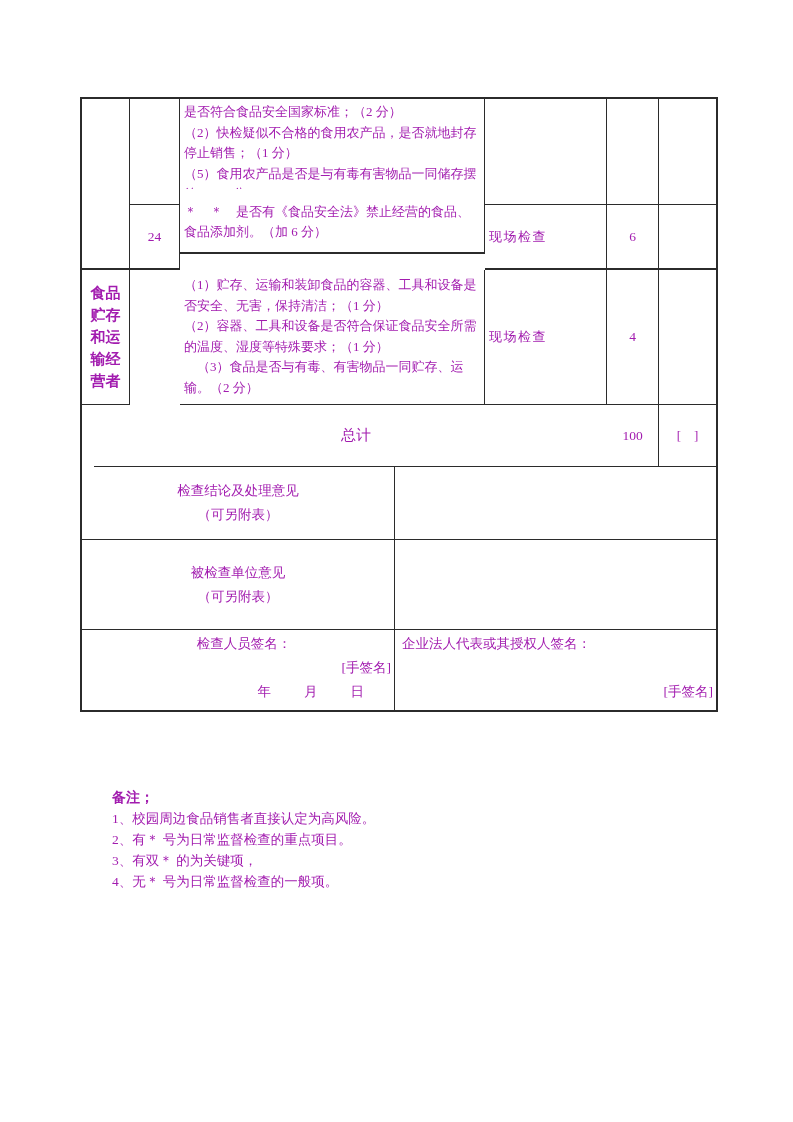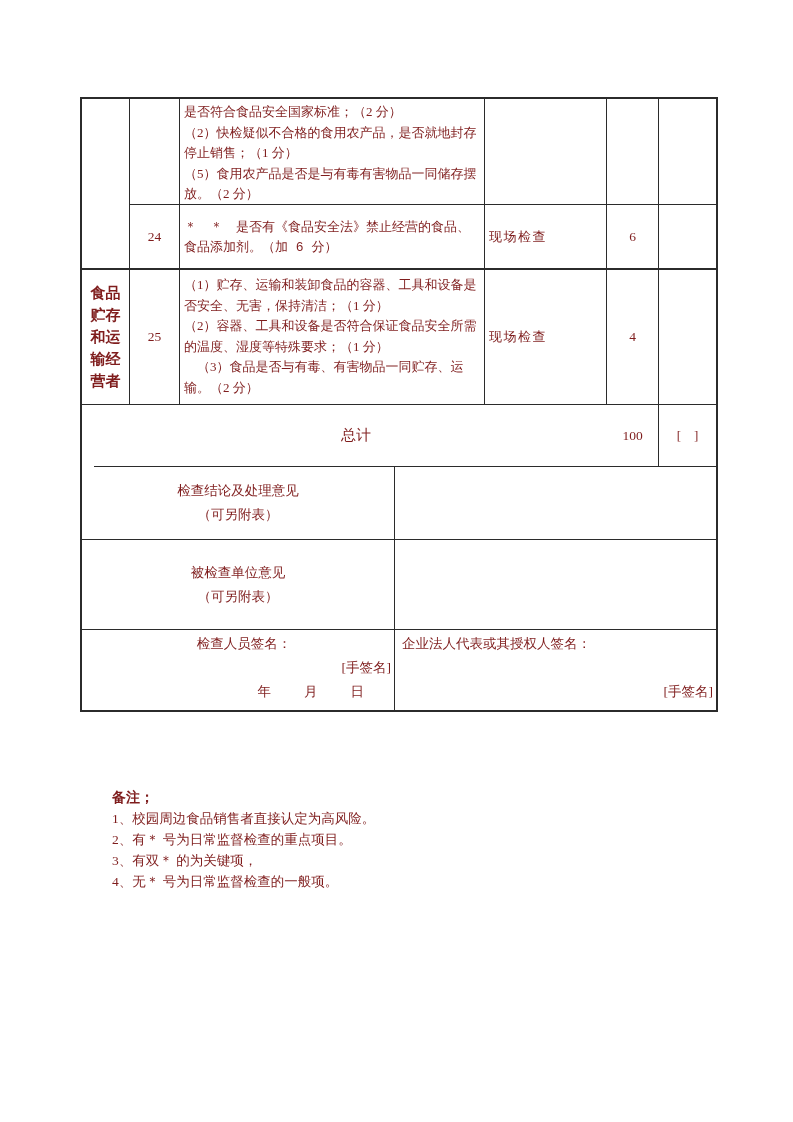--- a/index.html
+++ b/index.html
@@ -1,36 +1,36 @@
 <!DOCTYPE html>
 <html><head>
 <meta charset="utf-8">
 <style>
   html,body{margin:0;padding:0;background:#ffffff;}
   #page{position:relative;width:793px;height:1122px;background:#ffffff;
-        font-family:"Liberation Serif","DejaVu Serif",serif;color:#7f1d1d;overflow:hidden;}
+        font-family:"Liberation Serif","DejaVu Serif",serif;color:#a21caf;overflow:hidden;}
 
   
   #insp-table{position:absolute;left:80px;top:97px;width:634px;height:611px;
               border:2px solid #2b2b2b;background:#fff;}
   .cell{position:absolute;box-sizing:border-box;background:#fff;
         border-right:1px solid #2b2b2b;border-bottom:1px solid #2b2b2b;}
   .no-r{border-right:none;}
   .no-b{border-bottom:none;}
   .thick-b{border-bottom-width:2px;}
 
   
   .c-cat-top   {left:0;  top:0;   width:48px; height:171px;}
   .c-num23     {left:48px;top:0;  width:50px; height:106px;}
   .c-cont23    {left:98px;top:0;  width:305px;height:106px;}
   .c-meth23    {left:403px;top:0; width:122px;height:106px;}
   .c-scr23     {left:525px;top:0; width:52px; height:106px;}
   .c-res23     {left:577px;top:0; width:57px; height:106px;}
   .c-num24     {left:48px;top:106px;width:50px;height:65px;}
-  .c-cont24    {left:98px;top:106px;width:305px;height:65px;font-family:Liberation Mono, monospace;}
+  .c-cont24    {left:98px;top:90px;width:305px;height:65px;}
   .c-meth24    {left:403px;top:106px;width:122px;height:65px;}
   .c-scr24     {left:525px;top:106px;width:52px;height:65px;}
   .c-res24     {left:577px;top:106px;width:57px;height:65px;}
   .c-cat25     {left:0;  top:171px;width:48px; height:135px;}
   .c-num25     {left:48px;top:171px;width:50px;height:135px;}
   .c-cont25    {left:98px;top:171px;width:305px;height:135px;}
   .c-meth25    {left:403px;top:171px;width:122px;height:135px;}
   .c-scr25     {left:525px;top:171px;width:52px;height:135px;}
   .c-res25     {left:577px;top:171px;width:57px;height:135px;}
   .c-total     {left:0;  top:306px;width:525px;height:62px;}
@@ -90,21 +90,20 @@
     <div class="cell c-cont24 thick-b content" style="display:flex;align-items:center;">
       <p>＊　＊　是否有《食品安全法》禁止经营的食品、食品添加剂。（加 6 分）</p>
     </div>
     <div class="cell c-meth24 thick-b method">现场检查</div>
     <div class="cell c-scr24 thick-b center score">6</div>
     <div class="cell c-res24 thick-b no-r"></div>
 
     <div class="cell c-cat25 cat-cell">
       <span class="cat-label">食品贮存和运输经营者</span>
     </div>
-    <div class="cell c-num25 center num">25</div>
     <div class="cell c-cont25 content" style="padding-top:5px;">
       <p>（1）贮存、运输和装卸食品的容器、工具和设备是否安全、无害，保持清洁；（1 分）</p>
       <p>（2）容器、工具和设备是否符合保证食品安全所需的温度、湿度等特殊要求；（1 分）</p>
       <p>　（3）食品是否与有毒、有害物品一同贮存、运输。（2 分）</p>
     </div>
     <div class="cell c-meth25 method">现场检查</div>
     <div class="cell c-scr25 center score">4</div>
     <div class="cell c-res25 no-r"></div>
 
     <div class="cell c-total center" style="font-size:15px;margin-left:12px;">总计</div>

